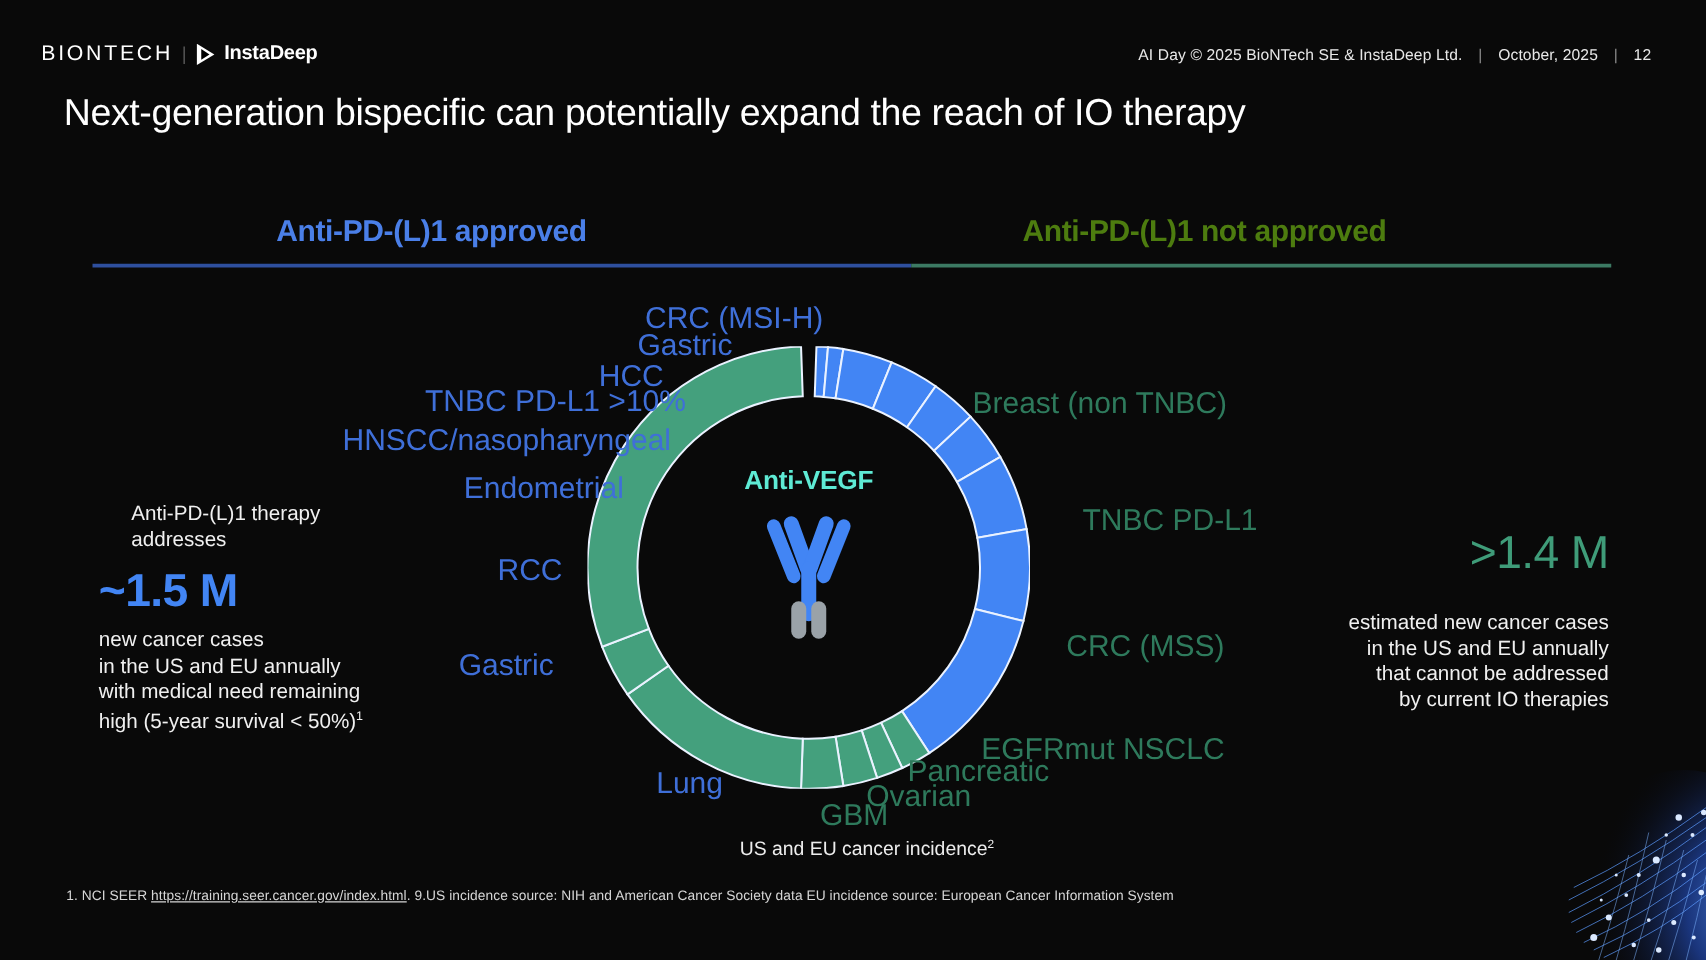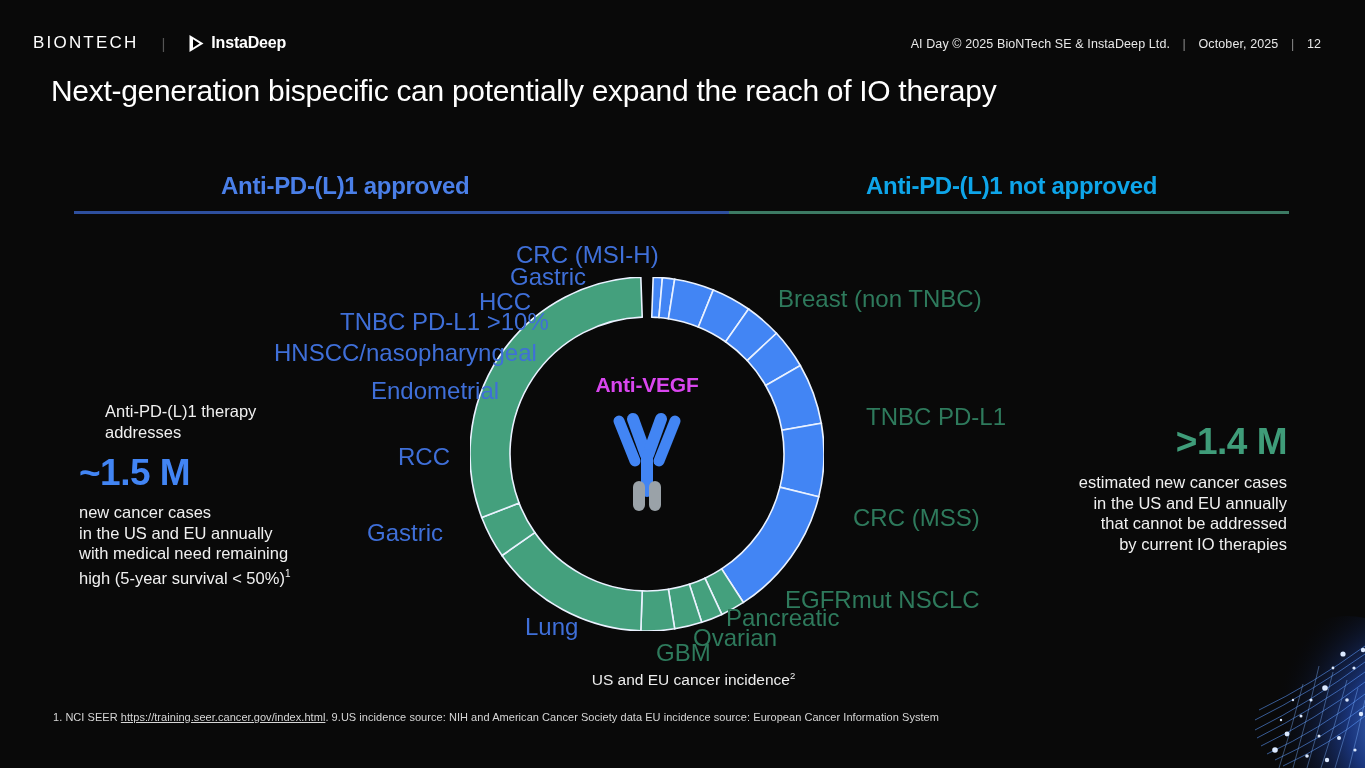--- a/index.html
+++ b/index.html
@@ -8,57 +8,57 @@
     width:1365px; height:768px;
     background:#090909;
     font-family:"Liberation Sans", sans-serif;
     color:#fff;
     position:relative;
     overflow:hidden;
   }
 
   
   .hdr { position:absolute; top:0; left:0; width:1365px; height:70px; }
-  .logo-wrap { position:absolute; left:33px; top:33px; display:flex; align-items:center; gap:20px; }
+  .logo-wrap { position:absolute; left:33px; top:33px; display:flex; align-items:center; gap:4px; }
   .bt-logo { font-size:17px; letter-spacing:2.2px; font-weight:400; color:#ffffff; font-family:"Liberation Sans", sans-serif; }
   .logo-div { color:#555; font-size:15px; margin:0 3px; }
   .insta { display:flex; align-items:center; gap:6px; }
   .insta-mark { width:17px; height:19px; display:block; }
   .insta-txt { font-size:16px; font-weight:700; letter-spacing:-0.2px; color:#ffffff; }
 
   .hdr-meta { position:absolute; right:44px; top:37px; font-size:12.5px; color:#e8e8e8; letter-spacing:.1px; white-space:nowrap; }
   .hdr-meta .sep { color:#8a8a8a; padding:0 9px; }
 
   
   .title { position:absolute; left:51px; top:74px; font-size:30px; font-weight:400; color:#fff; letter-spacing:-0.3px; }
 
   
   .col-head { position:absolute; top:172px; font-size:24px; font-weight:700; letter-spacing:-.3px; }
   .col-head.left  { left:221px; color:#4a7fe8; }
-  .col-head.right { left:866px; color:#0ea5e9;text-align:center; }
+  .col-head.right { left:818px; color:#4d7c0f;text-align:center; }
 
   .rule { position:absolute; top:211px; height:3px; }
   .rule.left  { left:74px;  width:655px; background:#2e4f9e; }
   .rule.right { left:729px; width:560px; background:#3c7a63; }
 
   
   .stat-left { position:absolute; left:79px; top:401px; width:250px; font-size:16.5px; line-height:20.5px; color:#f0f0f0; }
   .stat-left .big { display:block; font-size:37px; line-height:50px; font-weight:700; color:#4285f4; margin:6px 0 4px; letter-spacing:-0.5px; }
   .stat-left .lead { display:block;margin-left:26px; }
   .stat-left .tail { display:block; }
   .sup { font-size:10px; vertical-align:super; }
 
   .stat-right { position:absolute; right:78px; top:418px; width:246px; text-align:right; font-size:16.5px; line-height:20.5px; color:#f0f0f0; }
-  .stat-right .big { display:block; font-size:37px; line-height:48px; font-weight:700; color:#3f9c79; margin-bottom:6px; letter-spacing:-0.5px; }
+  .stat-right .big { display:block; font-size:37px; line-height:48px; font-weight:400; color:#3f9c79; margin-bottom:22px; letter-spacing:-0.5px; }
 
   
   .donut { position:absolute; left:470px; top:277px; width:354px; height:354px; }
   .donut svg { display:block; }
 
-  .center-lbl { position:absolute; width:100%; text-align:center; font-weight:700; font-size:21px; color:#d946ef; letter-spacing:-0.2px; }
+  .center-lbl { position:absolute; width:100%; text-align:center; font-weight:700; font-size:21px; color:#5eead4; letter-spacing:-0.2px; }
   .center-lbl.top { top:96px; }
   .center-lbl.bot { top:243px; }
 
   
   .ab { position:absolute; left:50%; top:132px; transform:translateX(-50%); }
 
   
   .dlbl { position:absolute; font-size:24px; white-space:nowrap; line-height:22px; }
   .dlbl.b { color:#3f6fd8; }
   .dlbl.g { color:#2e7a5c; }
@@ -66,21 +66,21 @@
   .l-crc   { left:516px; top:244px; }
   .l-gast  { left:510px; top:266px; }
   .l-hcc   { left:479px; top:291px; }
   .l-tnbc1 { left:340px; top:311px; }
   .l-hnscc { left:274px; top:342px; }
   .l-endo  { left:371px; top:380px; }
   .l-rcc   { left:398px; top:446px; }
   .l-mela  { left:367px; top:522px; }
   .l-lung  { left:525px; top:616px; }
 
-  .l-breast { left:778px; top:288px; }
+  .l-breast { left:778px; top:312px; }
   .l-tnbc2  { left:866px; top:406px; }
   .l-crcmss { left:853px; top:507px; }
   .l-egfr   { left:785px; top:589px; }
   .l-panc   { left:726px; top:607px; }
   .l-ovar   { left:693px; top:627px; }
   .l-gbm    { left:656px; top:642px; }
 
   .caption { position:absolute; left:0; top:670px; width:1365px; text-align:center; font-size:15.5px; color:#ededed;padding-left:22px; }
   .caption .sup { font-size:9.5px; }
 

